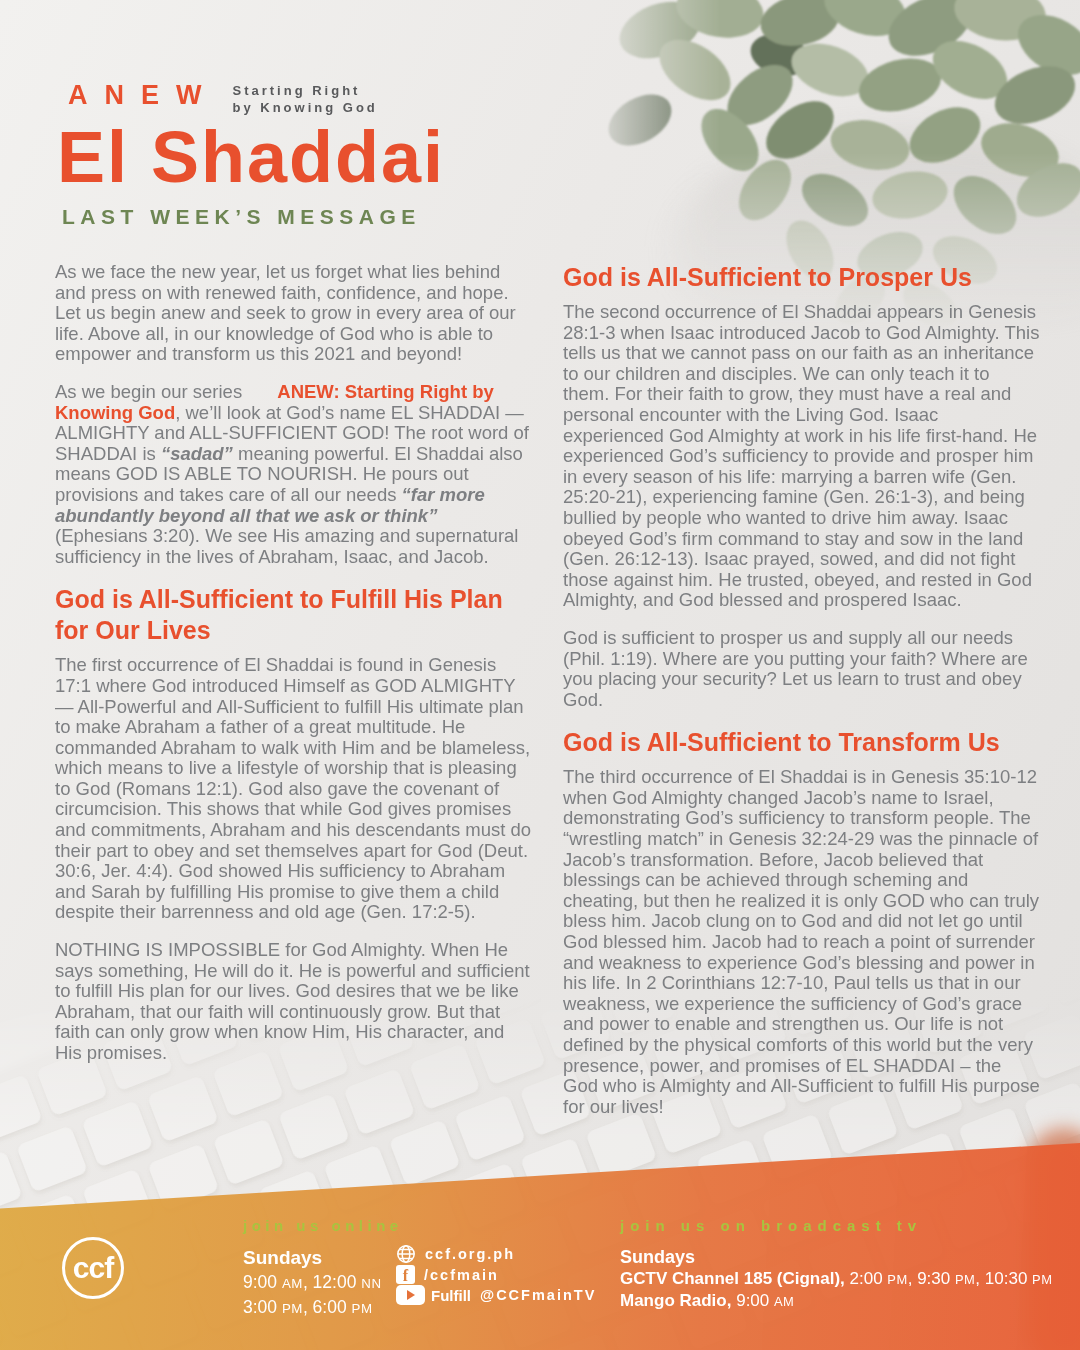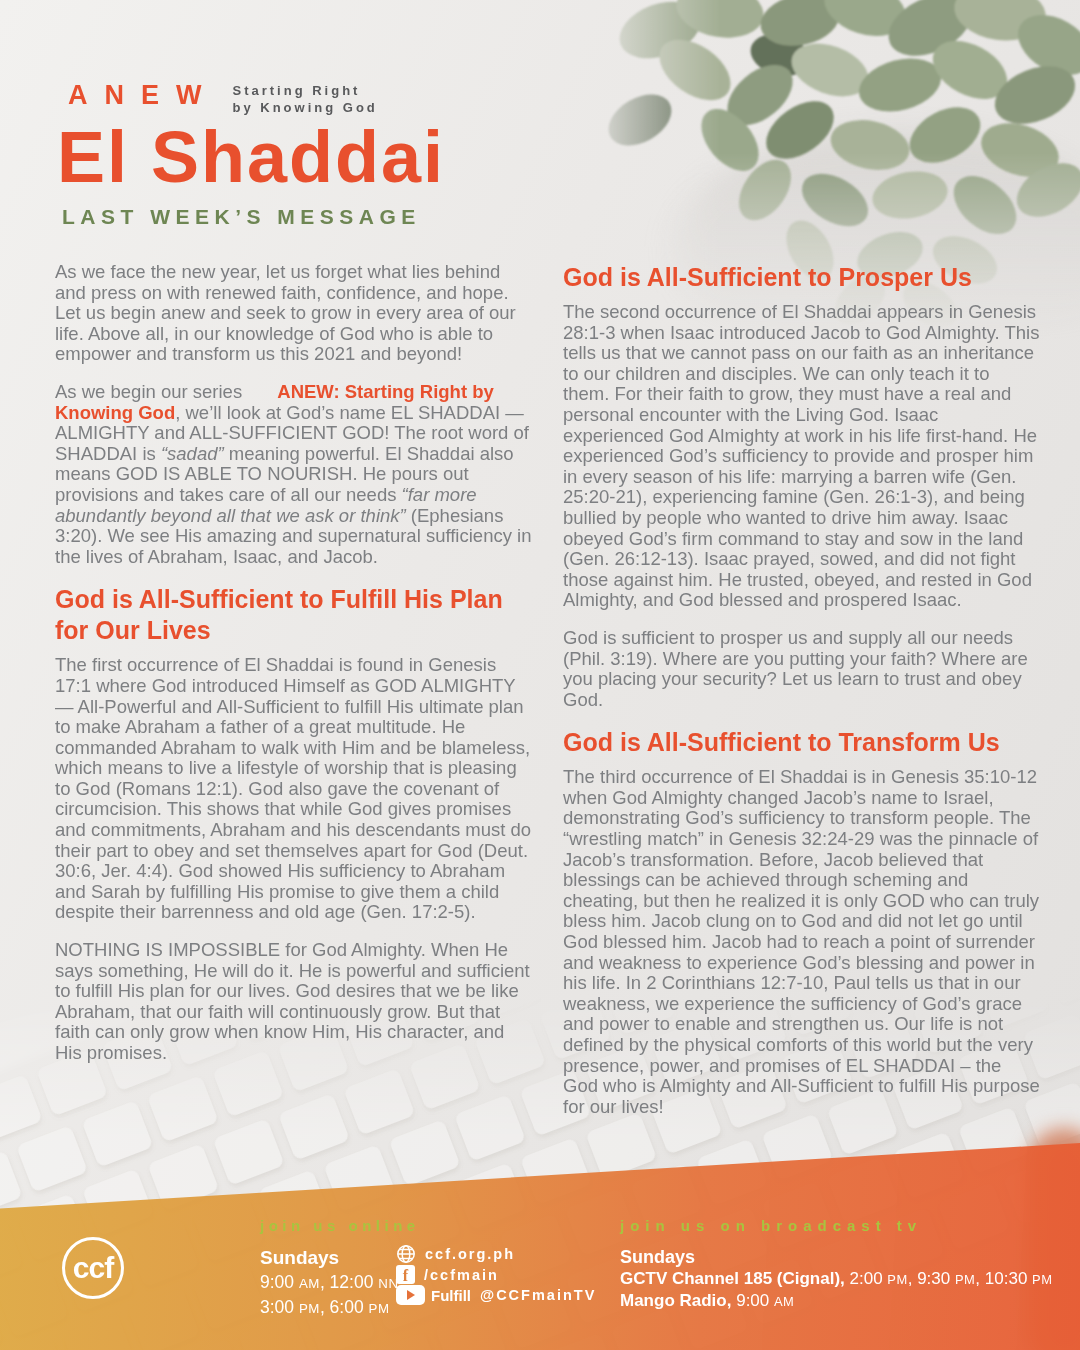--- a/index.html
+++ b/index.html
@@ -50,39 +50,39 @@
   .tagline{margin-left:14px;padding-top:2px;font-size:13px;font-weight:700;letter-spacing:3px;color:var(--dark);line-height:17px;}
   .title{position:absolute;left:57px;top:116px;font-size:72px;font-weight:700;letter-spacing:2px;color:var(--red);z-index:2;}
   .subtitle{position:absolute;left:62px;top:205px;font-size:21px;font-weight:700;letter-spacing:5.5px;color:var(--olive);z-index:2;}
   
   .columns{position:absolute;left:55px;top:262px;width:985px;display:flex;gap:31px;z-index:2;}
   .col{width:477px;color:var(--body);font-size:18.5px;line-height:20.6px;}
   .col p{margin-bottom:17px;}
   .col h3{color:var(--red);font-size:25px;line-height:31px;font-weight:700;margin:8px 0 9px;}
   .col h3.first{margin-top:0;}
   .seg-br{color:var(--red);font-weight:700;margin-left:30px;}
-  .seg-i{font-style:italic;}
+  .seg-i{font-style:italic;font-weight:bold;}
   
   .footer-bg{
     position:absolute;left:0;top:1120px;width:1080px;height:230px;z-index:2;
     clip-path:polygon(0 38.5%,100% 10%,100% 100%,0 100%);
     background:linear-gradient(93deg,
       rgba(222,167,62,.93) 0%,
       rgba(224,145,60,.93) 35%,
       rgba(229,112,57,.93) 65%,
       rgba(231,92,51,.94) 100%);
   }
   .footer-content{position:absolute;left:0;top:1120px;width:1080px;height:230px;z-index:3;color:#fff;}
   .ccf-logo{
     position:absolute;left:62px;top:117px;width:62px;height:62px;border:3.5px solid #fff;border-radius:50%;
     display:flex;align-items:center;justify-content:center;
     font-size:30px;font-weight:700;letter-spacing:-1px;color:#fff;
   }
   .f-head{font-size:15px;font-weight:700;letter-spacing:5px;color:var(--lime);}
-  .online{position:absolute;left:260px;top:97px;}
+  .online{position:absolute;left:243px;top:97px;}
   .online .f-head{letter-spacing:4.5px;}
   .f-day{font-size:19px;font-weight:700;margin-top:13px;}
   .f-times{font-size:17.5px;line-height:21px;margin-top:3px;}
   .links{position:absolute;left:396px;top:124px;display:flex;flex-direction:column;gap:1px;}
   .link-row{display:flex;align-items:center;gap:9px;}
   .link-label{font-size:14.5px;font-weight:700;letter-spacing:2px;}
   .fb-box{width:19px;height:19px;border-radius:3px;background:#fff;display:flex;align-items:flex-end;justify-content:center;
     font-weight:700;font-size:16px;line-height:17px;color:#e0813c;font-family:"Liberation Serif",serif;}
   .yt-box{width:29px;height:20px;border-radius:5px;background:#fff;display:flex;align-items:center;justify-content:center;}
   .yt-tri{width:0;height:0;border-left:8px solid #e5713a;border-top:5px solid transparent;border-bottom:5px solid transparent;}
@@ -274,21 +274,21 @@
   <div class="col">
     <p>As we face the new year, let us forget what lies behind and press on with renewed faith, confidence, and hope. Let us begin anew and seek to grow in every area of our life. Above all, in our knowledge of God who is able to empower and transform us this 2021 and beyond!</p>
     <p><span class="seg-n">As we begin our series </span><span class="seg-br">ANEW: Starting Right by Knowing God</span><span class="seg-n">, we’ll look at God’s name EL SHADDAI — ALMIGHTY and ALL-SUFFICIENT GOD! The root word of SHADDAI is </span><span class="seg-i">“sadad”</span><span class="seg-n"> meaning powerful. El Shaddai also means GOD IS ABLE TO NOURISH. He pours out provisions and takes care of all our needs </span><span class="seg-i">“far more abundantly beyond all that we ask or think”</span><span class="seg-n"> (Ephesians 3:20). We see His amazing and supernatural sufficiency in the lives of Abraham, Isaac, and Jacob.</span></p>
     <h3>God is All-Sufficient to Fulfill His Plan for Our Lives</h3>
     <p>The first occurrence of El Shaddai is found in Genesis 17:1 where God introduced Himself as GOD ALMIGHTY — All-Powerful and All-Sufficient to fulfill His ultimate plan to make Abraham a father of a great multitude. He commanded Abraham to walk with Him and be blameless, which means to live a lifestyle of worship that is pleasing to God (Romans 12:1). God also gave the covenant of circumcision. This shows that while God gives promises and commitments, Abraham and his descendants must do their part to obey and set themselves apart for God (Deut. 30:6, Jer. 4:4). God showed His sufficiency to Abraham and Sarah by fulfilling His promise to give them a child despite their barrenness and old age (Gen. 17:2-5).</p>
     <p>NOTHING IS IMPOSSIBLE for God Almighty. When He says something, He will do it. He is powerful and sufficient to fulfill His plan for our lives. God desires that we be like Abraham, that our faith will continuously grow. But that faith can only grow when know Him, His character, and His promises.</p>
   </div>
   <div class="col">
     <h3 class="first">God is All-Sufficient to Prosper Us</h3>
     <p>The second occurrence of El Shaddai appears in Genesis 28:1-3 when Isaac introduced Jacob to God Almighty. This tells us that we cannot pass on our faith as an inheritance to our children and disciples. We can only teach it to them. For their faith to grow, they must have a real and personal encounter with the Living God. Isaac experienced God Almighty at work in his life first-hand. He experienced God’s sufficiency to provide and prosper him in every season of his life: marrying a barren wife (Gen. 25:20-21), experiencing famine (Gen. 26:1-3), and being bullied by people who wanted to drive him away. Isaac obeyed God’s firm command to stay and sow in the land (Gen. 26:12-13). Isaac prayed, sowed, and did not fight those against him. He trusted, obeyed, and rested in God Almighty, and God blessed and prospered Isaac.</p>
-    <p>God is sufficient to prosper us and supply all our needs (Phil. 3:19). Where are you putting your faith? Where are you placing your security? Let us learn to trust and obey God.</p>
+    <p>God is sufficient to prosper us and supply all our needs (Phil. 1:19). Where are you putting your faith? Where are you placing your security? Let us learn to trust and obey God.</p>
     <h3>God is All-Sufficient to Transform Us</h3>
     <p>The third occurrence of El Shaddai is in Genesis 35:10-12 when God Almighty changed Jacob’s name to Israel, demonstrating God’s sufficiency to transform people. The “wrestling match” in Genesis 32:24-29 was the pinnacle of Jacob’s transformation. Before, Jacob believed that blessings can be achieved through scheming and cheating, but then he realized it is only GOD who can truly bless him. Jacob clung on to God and did not let go until God blessed him. Jacob had to reach a point of surrender and weakness to experience God’s blessing and power in his life. In 2 Corinthians 12:7-10, Paul tells us that in our weakness, we experience the sufficiency of God’s grace and power to enable and strengthen us. Our life is not defined by the physical comforts of this world but the very presence, power, and promises of EL SHADDAI – the God who is Almighty and All-Sufficient to fulfill His purpose for our lives!</p>
   </div>
 </div>
 
 <div class="footer-bg"></div>
 <div class="footer-content">
   <div class="ccf-logo">ccf</div>
 
   <div class="online">

